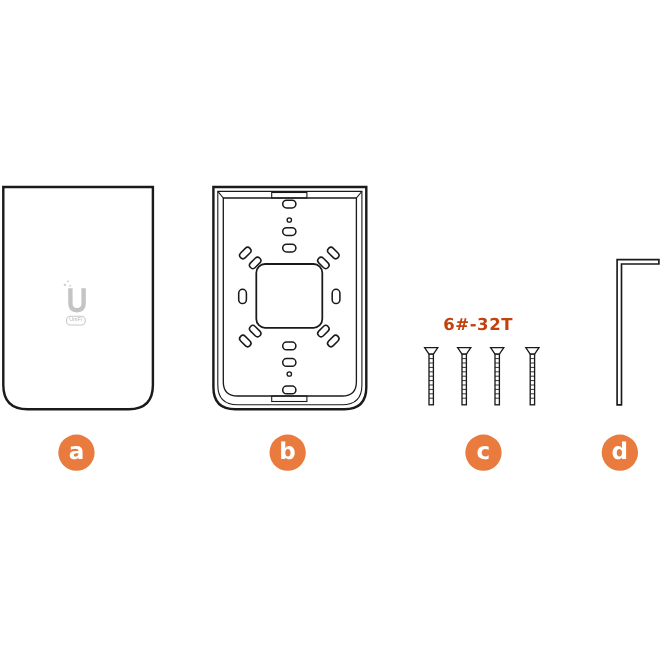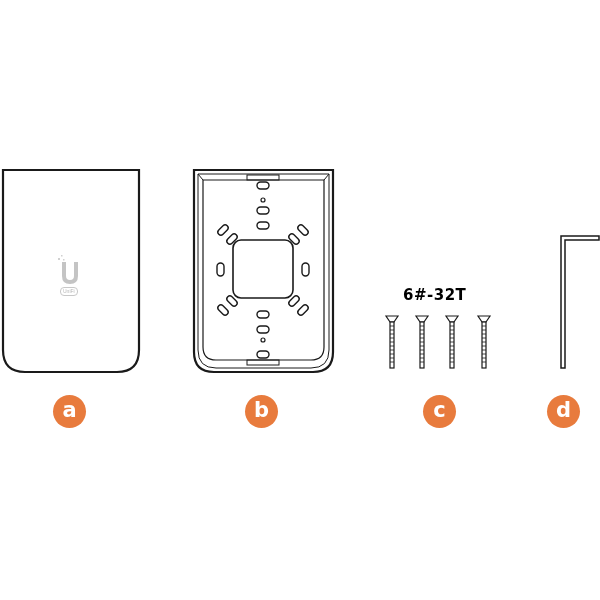--- a/index.html
+++ b/index.html
@@ -5,21 +5,21 @@
   html, body { margin:0; padding:0; background:#ffffff; }
   body { width:600px; height:600px; position:relative; overflow:hidden; font-family:"Liberation Sans", sans-serif; }
   svg { position:absolute; left:0; top:0; }
   .badge {
     position:absolute; width:33px; height:33px; border-radius:50%;
     background:#e87b3d; color:#ffffff; font-family:"DejaVu Sans", sans-serif;
     font-weight:bold; font-size:21px; line-height:31px; text-align:center;
   }
   .screw-label {
     position:absolute; font-family:"DejaVu Sans", sans-serif; font-size:15px;
-    font-weight:bold; color:#000000; letter-spacing:0.5px;
+    font-weight:bold; color:#c2410c; letter-spacing:0.5px;
   }
   .logo-text {
     position:absolute; font-size:5px; color:#b8b8b8; border:1px solid #c8c8c8;
     border-radius:4px; padding:0 2px; line-height:7px;
   }
 </style>
 </head>
 <body>
 
 <div>

